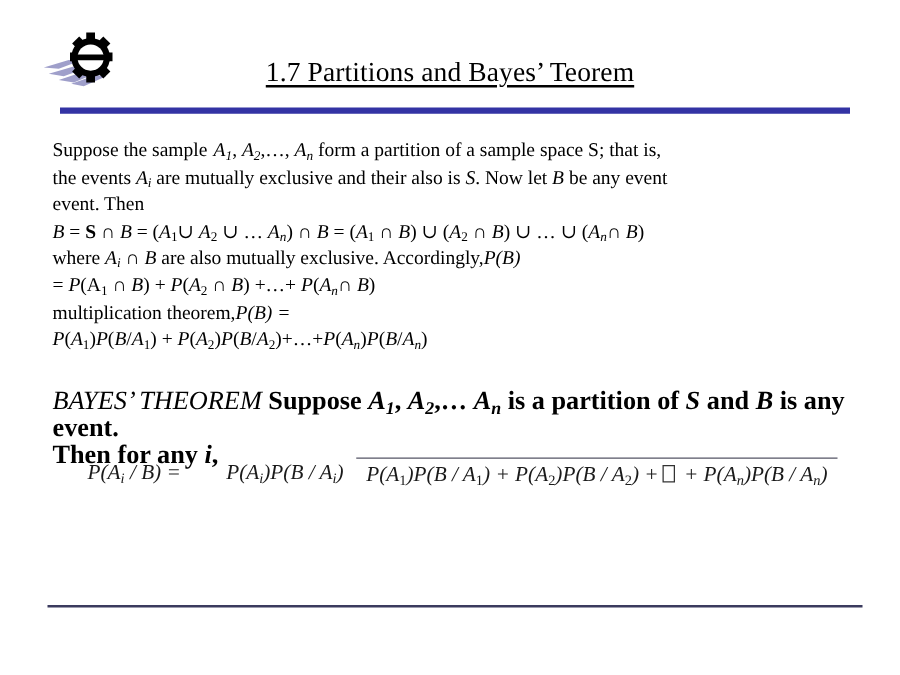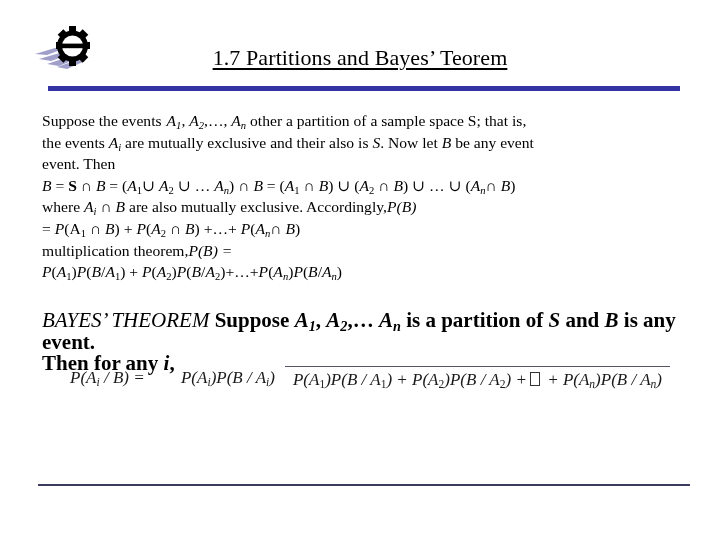--- a/index.html
+++ b/index.html
@@ -178,21 +178,21 @@
 <div class="title">
   <span class="u">1.7 Partitions and Bayes’ Teorem</span>
 </div>
 
 <div class="rule-top"></div>
 <div class="rule-bottom"></div>
 
 <div class="body-block">
 
   <div class="line">
-    <span>Suppose the events</span><span class="gap-s"></span><span class="mi">A</span><sub>1</sub><span>,</span> <span class="mi">A</span><sub>2</sub><span>,…,</span> <span class="mi">A</span><sub>n</sub> <span>other a partition of a sample space S; that is,</span>
+    <span>Suppose the sample</span><span class="gap-s"></span><span class="mi">A</span><sub>1</sub><span>,</span> <span class="mi">A</span><sub>2</sub><span>,…,</span> <span class="mi">A</span><sub>n</sub> <span>form a partition of a sample space S; that is,</span>
   </div>
 
   <div class="line">
     <span>the events</span> <span class="mi">A</span><sub>i</sub> <span>are mutually exclusive and their also is</span> <span class="mi">S</span><span>. Now let</span> <span class="mi">B</span> <span>be any event</span>
   </div>
 
   <div class="line">event. Then</div>
 
   <div class="line">
     <span class="mi">B</span> <span class="op">=</span> <span class="b">S</span> <span class="op">∩</span> <span class="mi">B</span> <span class="op">=</span> <span class="op">(</span><span class="mi">A</span><sub class="nsub">1</sub><span class="op">∪</span> <span class="mi">A</span><sub class="nsub">2</sub> <span class="op">∪</span> <span class="op">…</span> <span class="mi">A</span><sub>n</sub><span class="op">)</span> <span class="op">∩</span> <span class="mi">B</span> <span class="op">=</span> <span class="op">(</span><span class="mi">A</span><sub class="nsub">1</sub> <span class="op">∩</span> <span class="mi">B</span><span class="op">)</span> <span class="op">∪</span> <span class="op">(</span><span class="mi">A</span><sub class="nsub">2</sub> <span class="op">∩</span> <span class="mi">B</span><span class="op">)</span> <span class="op">∪</span> <span class="op">…</span> <span class="op">∪</span> <span class="op">(</span><span class="mi">A</span><sub>n</sub><span class="op">∩</span> <span class="mi">B</span><span class="op">)</span>

